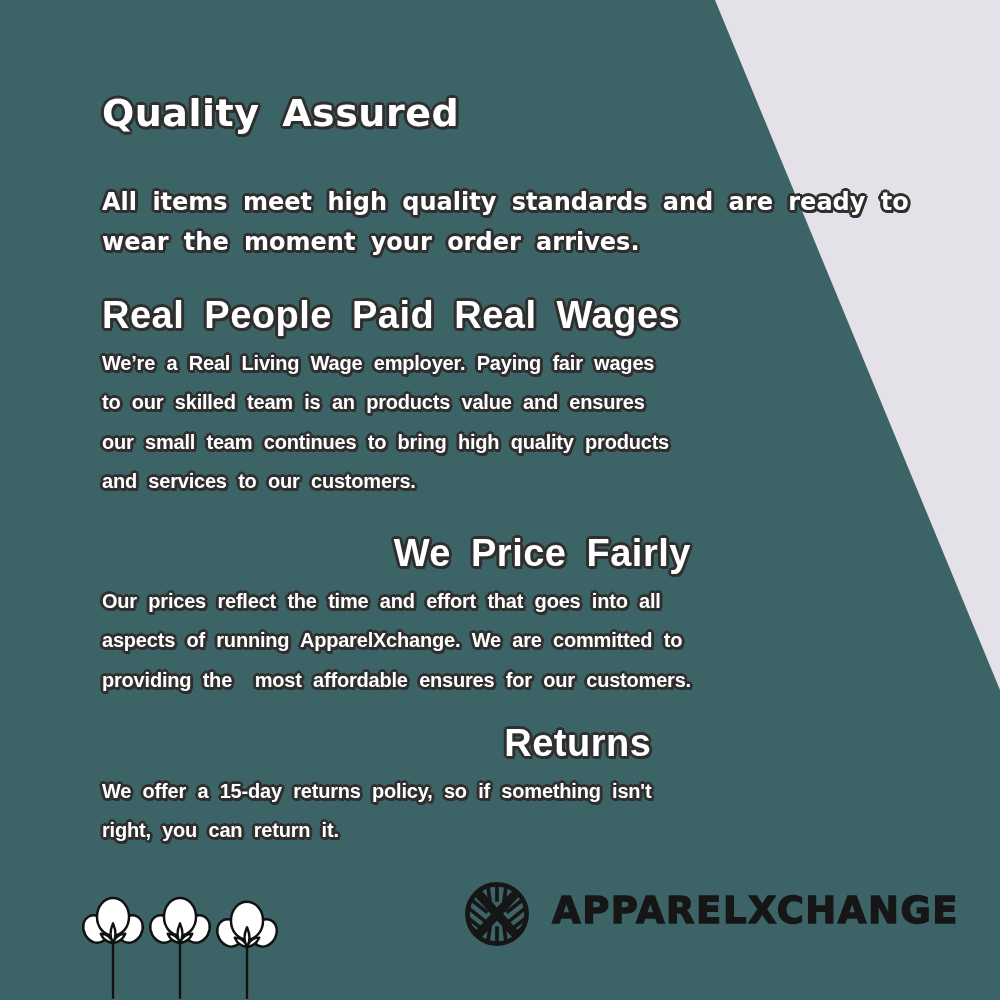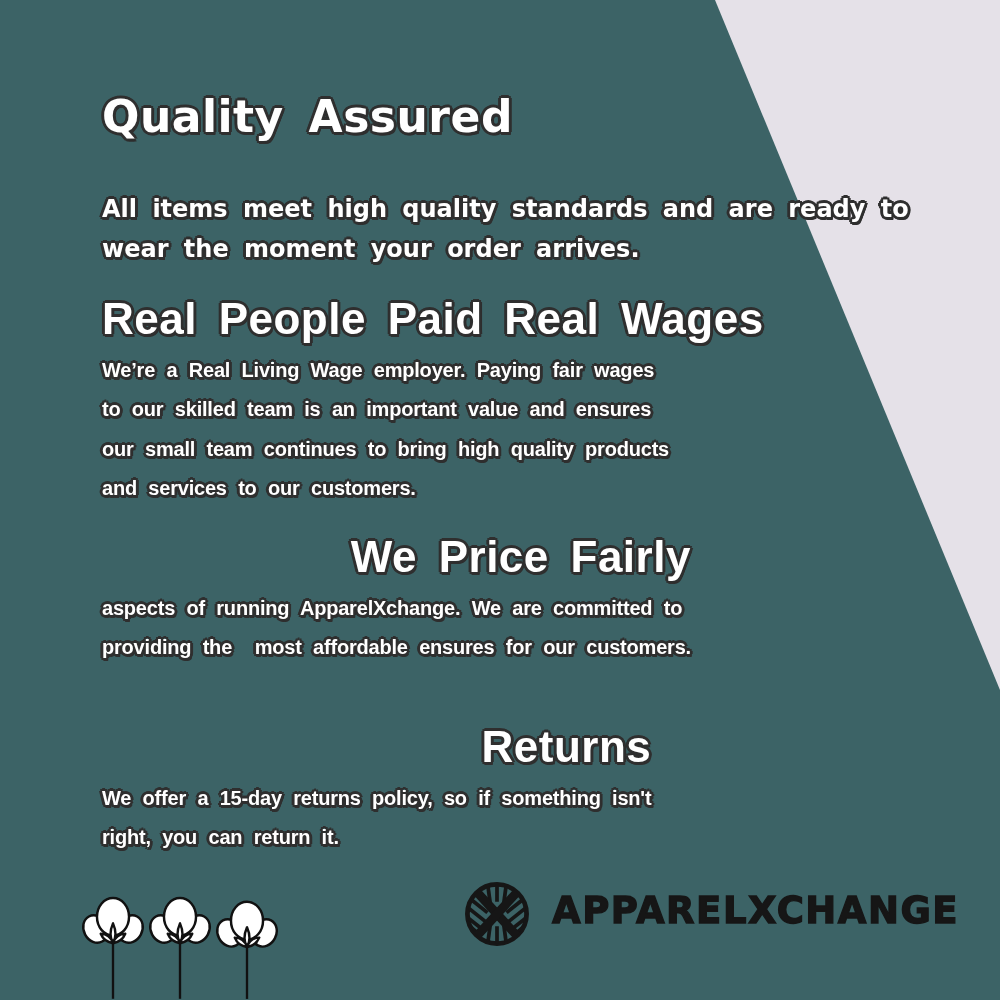--- a/index.html
+++ b/index.html
@@ -24,21 +24,21 @@
   }
   .section{position:absolute;left:102px;}
   .s1{top:92px;}
   .s2{top:294px;}
   .s3{top:532px;}
   .s4{top:722px;}
   .heading{
     margin:0;
     color:var(--txt);
     font-weight:bold;
-    font-size:44px;
+    font-size:38px;
     line-height:1.15;
     letter-spacing:0.5px;
     word-spacing:9px;
     white-space:pre;
   }
   .round{font-family:"DejaVu Sans","Liberation Sans",sans-serif;}
   .narrow{font-family:"Liberation Sans",sans-serif;}
   .s1 .heading{margin-bottom:46px;}
   .s2 .heading,.s3 .heading,.s4 .heading{margin-bottom:6px;text-align:right;}
   .body{margin:0;color:var(--txt);font-weight:bold;}
@@ -86,29 +86,30 @@
     <p class="body body-round outlined">
       <span class="line">All items meet high quality standards and are ready to</span>
       <span class="line">wear the moment your order arrives.</span>
     </p>
   </section>
 
   <section class="section s2">
     <h2 class="heading narrow outlined">Real People Paid Real Wages</h2>
     <p class="body body-narrow outlined">
       <span class="line">We’re a Real Living Wage employer. Paying fair wages</span>
-      <span class="line">to our skilled team is an important value and ensures</span>
+      <span class="line">to our skilled team is an products value and ensures</span>
       <span class="line">our small team continues to bring high quality products</span>
       <span class="line">and services to our customers.</span>
     </p>
   </section>
 
   <section class="section s3">
     <h2 class="heading narrow outlined">We Price Fairly</h2>
     <p class="body body-narrow outlined">
+      <span class="line">Our prices reflect the time and effort that goes into all</span>
       <span class="line">aspects of running ApparelXchange. We are committed to</span>
       <span class="line">providing the  most affordable ensures for our customers.</span>
     </p>
   </section>
 
   <section class="section s4">
     <h2 class="heading narrow outlined">Returns</h2>
     <p class="body body-narrow outlined">
       <span class="line">We offer a 15-day returns policy, so if something isn't</span>
       <span class="line">right, you can return it.</span>

